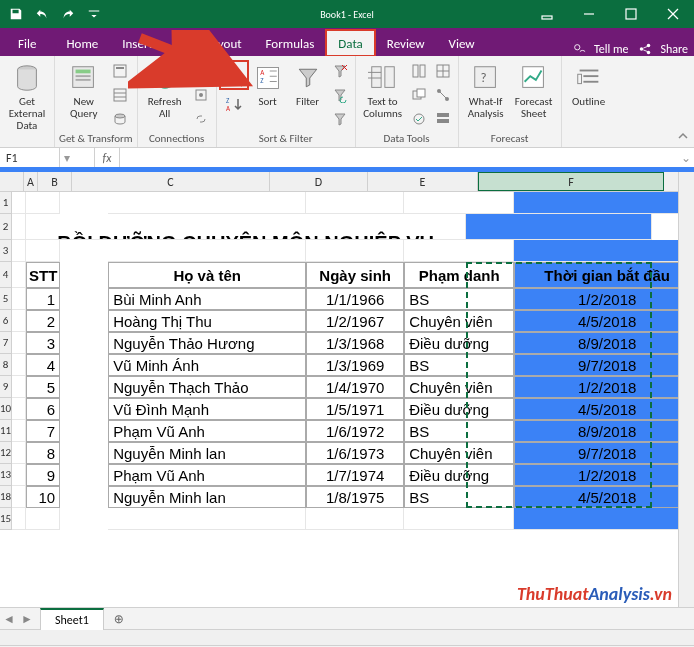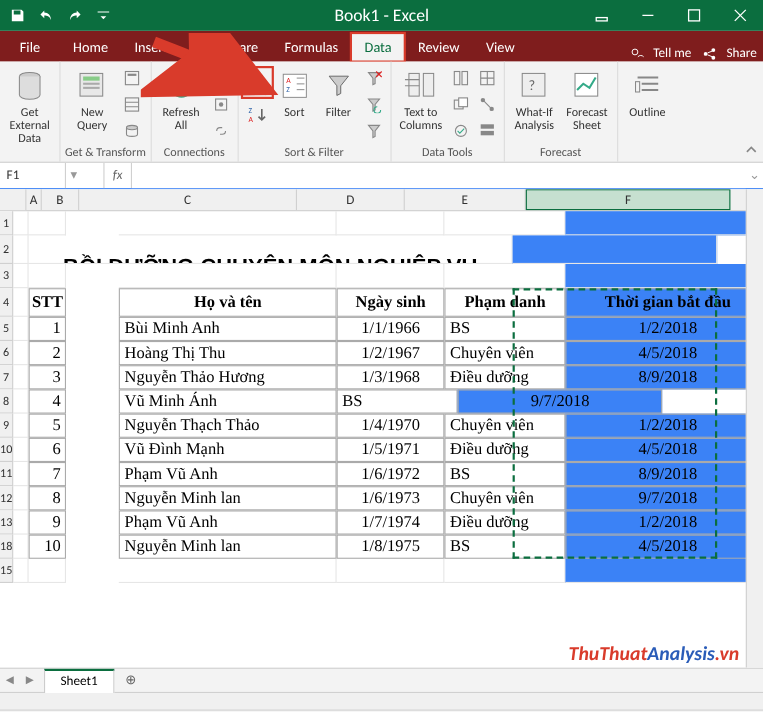--- a/index.html
+++ b/index.html
@@ -3,27 +3,27 @@
 <meta charset="utf-8">
 <style>
 * { box-sizing: border-box; margin: 0; padding: 0; }
 body { font-family: "Segoe UI", Calibri, Arial, sans-serif; font-size: 12px; background: #fff; width: 694px; height: 647px; overflow: hidden; position: relative; }
 
 
 .title-bar { background: #0b6e3f; height: 28px; display: flex; align-items: center; color: white; position: relative; }
 .title-bar .qat { display: flex; align-items: center; padding-left: 4px; gap: 2px; }
 .qat-btn { width: 24px; height: 24px; display: flex; align-items: center; justify-content: center; cursor: pointer; }
 .qat-btn svg { width: 14px; height: 14px; fill: white; }
-.title-center { position: absolute; left: 0; right: 0; text-align: center; font-size: 16px; pointer-events: none; }
+.title-center { position: absolute; left: 0; right: 0; text-align: center; font-size: 10px; pointer-events: none; }
 .title-right { position: absolute; right: 0; display: flex; }
 .win-btn { width: 42px; height: 28px; display: flex; align-items: center; justify-content: center; cursor: pointer; }
 .win-btn svg { width: 12px; height: 12px; stroke: white; fill: none; stroke-width: 1.2; }
 
 
-.tab-row { background: #7f1d1d; height: 28px; display: flex; align-items: flex-end; color: white; font-size: 13px; }
+.tab-row { background: #701a75; height: 28px; display: flex; align-items: flex-end; color: white; font-size: 13px; }
 .tab { padding: 6px 12px 5px; cursor: pointer; text-align: center; }
 .tab.file { padding-left: 18px; padding-right: 18px; }
 .tab.active { background: #f3f3f3; color: #0b6e3f; }
 .tab.highlight { outline: 2px solid #d93b2b; outline-offset: -1px; }
 .tab-right { margin-left: auto; display: flex; align-items: center; padding-right: 6px; gap: 10px; }
 .tab-right-item { display: flex; align-items: center; gap: 8px; cursor: pointer; font-size: 12px; }
 .tab-right-item svg { width: 14px; height: 14px; fill: white; }
 
 
 .ribbon { background: #f3f3f3; border-bottom: 1px solid #d0d0d0; height: 92px; display: flex; position: relative; }
@@ -36,21 +36,21 @@
 .ribbon-small-col { display: flex; flex-direction: column; gap: 2px; padding-top: 2px; }
 .ribbon-small-btn { width: 22px; height: 22px; display: flex; align-items: center; justify-content: center; cursor: pointer; }
 .ribbon-small-btn svg, .ribbon-big-btn svg { fill: #555; }
 
 .az-highlight { outline: 2px solid #d93b2b; outline-offset: 0; }
 
 
 .arrow { position: absolute; left: 128px; top: 30px; pointer-events: none; z-index: 20; }
 
 
-.formula-bar { height: 24px; border-bottom: 1px solid #3b82f6; display: flex; align-items: center; background: white; }
+.formula-bar { height: 24px; border-bottom: 5px solid #3b82f6; display: flex; align-items: center; background: white; }
 .name-box { width: 60px; padding: 0 6px; border-right: 1px solid #d0d0d0; height: 100%; display: flex; align-items: center; font-size: 12px; color: #333; }
 .name-box-dd { width: 14px; display:flex; align-items:center; justify-content:center; color:#999; cursor:pointer;}
 .fx-btn { width: 26px; height: 100%; display: flex; align-items: center; justify-content: center; border-left: 1px solid #d0d0d0; border-right: 1px solid #d0d0d0; cursor: pointer; font-style: italic; color: #666; margin-left: 20px;}
 .formula-input { flex: 1; padding: 0 6px; font-size: 12px; border: none; height: 100%; }
 
 
 .sheet-area { position: relative; height: 435px; overflow: hidden; }
 .col-headers { display: flex; height: 20px; background: #f0f0f0; border-bottom: 1px solid #d0d0d0; }
 .corner { width: 24px; border-right: 1px solid #d0d0d0; background:#f0f0f0;}
 .ch { border-right: 1px solid #d0d0d0; display: flex; align-items: center; justify-content: center; font-size: 12px; color: #333; }
@@ -68,21 +68,21 @@
 .ecell.B { width: 34px; }
 .ecell.C { width: 198px; margin-left: 48px; }
 .ecell.D { width: 98px; }
 .ecell.E { width: 110px; }
 .ecell.F { width: 186px; }
 
 
 .ecell.F { background: #3b82f6; }
 
 
-.tbl-cell { border: 1px solid #aaaaaa !important; font-family: Liberation Serif, serif; font-size: 15px; padding: 6px 4px; display:flex; align-items:center; }
+.tbl-cell { border: 1px solid #aaaaaa !important; font-family: Liberation Sans, sans-serif; font-size: 15px; padding: 6px 4px; display:flex; align-items:center; }
 .tbl-head { font-weight: bold; justify-content: center; background:#fff; }
 .title-text { font-family: Arial; font-size: 20px; font-weight: bold; margin-top: 33px; }
 .stt { justify-content: flex-end; }
 .ctr { justify-content: center; }
 
 
 .marquee { position: absolute; border: 2px dashed #0b6e3f; pointer-events: none; }
 
 
 .sheet-tabs { height: 22px; border-top: 1px solid #d0d0d0; display: flex; align-items: center; background: #f3f3f3; font-size: 12px; }
@@ -151,21 +151,21 @@
           <line x1="11" y1="1" x2="1" y2="11"></line>
         </svg>
       </div>
   </div>
 </div>
 
 <div class="tab-row">
   <div class="tab file">File</div>
   <div class="tab">Home</div>
   <div class="tab">Insert</div>
-  <div class="tab">Page Share</div>
+  <div class="tab">Excel Layout</div>
   <div class="tab">Formulas</div>
   <div class="tab active highlight">Data</div>
   <div class="tab">Review</div>
   <div class="tab">View</div>
   <div class="tab-right">
     <div class="tab-right-item">
       <svg viewBox="0 0 16 16">
           <circle cx="6" cy="6" r="3" fill="none" stroke="white"></circle>
           <path d="M9 11a4 4 0 0 1 6 0" fill="none" stroke="white"></path>
         </svg>
@@ -551,20 +551,21 @@
             <div class="ecell B tbl-cell stt">3</div>
             <div class="ecell C tbl-cell">Nguyễn Thảo Hương</div>
             <div class="ecell D tbl-cell ctr">1/3/1968</div>
             <div class="ecell E tbl-cell">Điều dưỡng</div>
             <div class="ecell F tbl-cell ctr">8/9/2018</div>
           </div>
           <div class="erow">
             <div class="ecell" style="width:14px"></div>
             <div class="ecell B tbl-cell stt">4</div>
             <div class="ecell C tbl-cell">Vũ Minh Ánh</div>
+            <div class="ecell D tbl-cell ctr">1/3/1969</div>
             <div class="ecell E tbl-cell">BS</div>
             <div class="ecell F tbl-cell ctr">9/7/2018</div>
           </div>
           <div class="erow">
             <div class="ecell" style="width:14px"></div>
             <div class="ecell B tbl-cell stt">5</div>
             <div class="ecell C tbl-cell">Nguyễn Thạch Thảo</div>
             <div class="ecell D tbl-cell ctr">1/4/1970</div>
             <div class="ecell E tbl-cell">Chuyên viên</div>
             <div class="ecell F tbl-cell ctr">1/2/2018</div>

